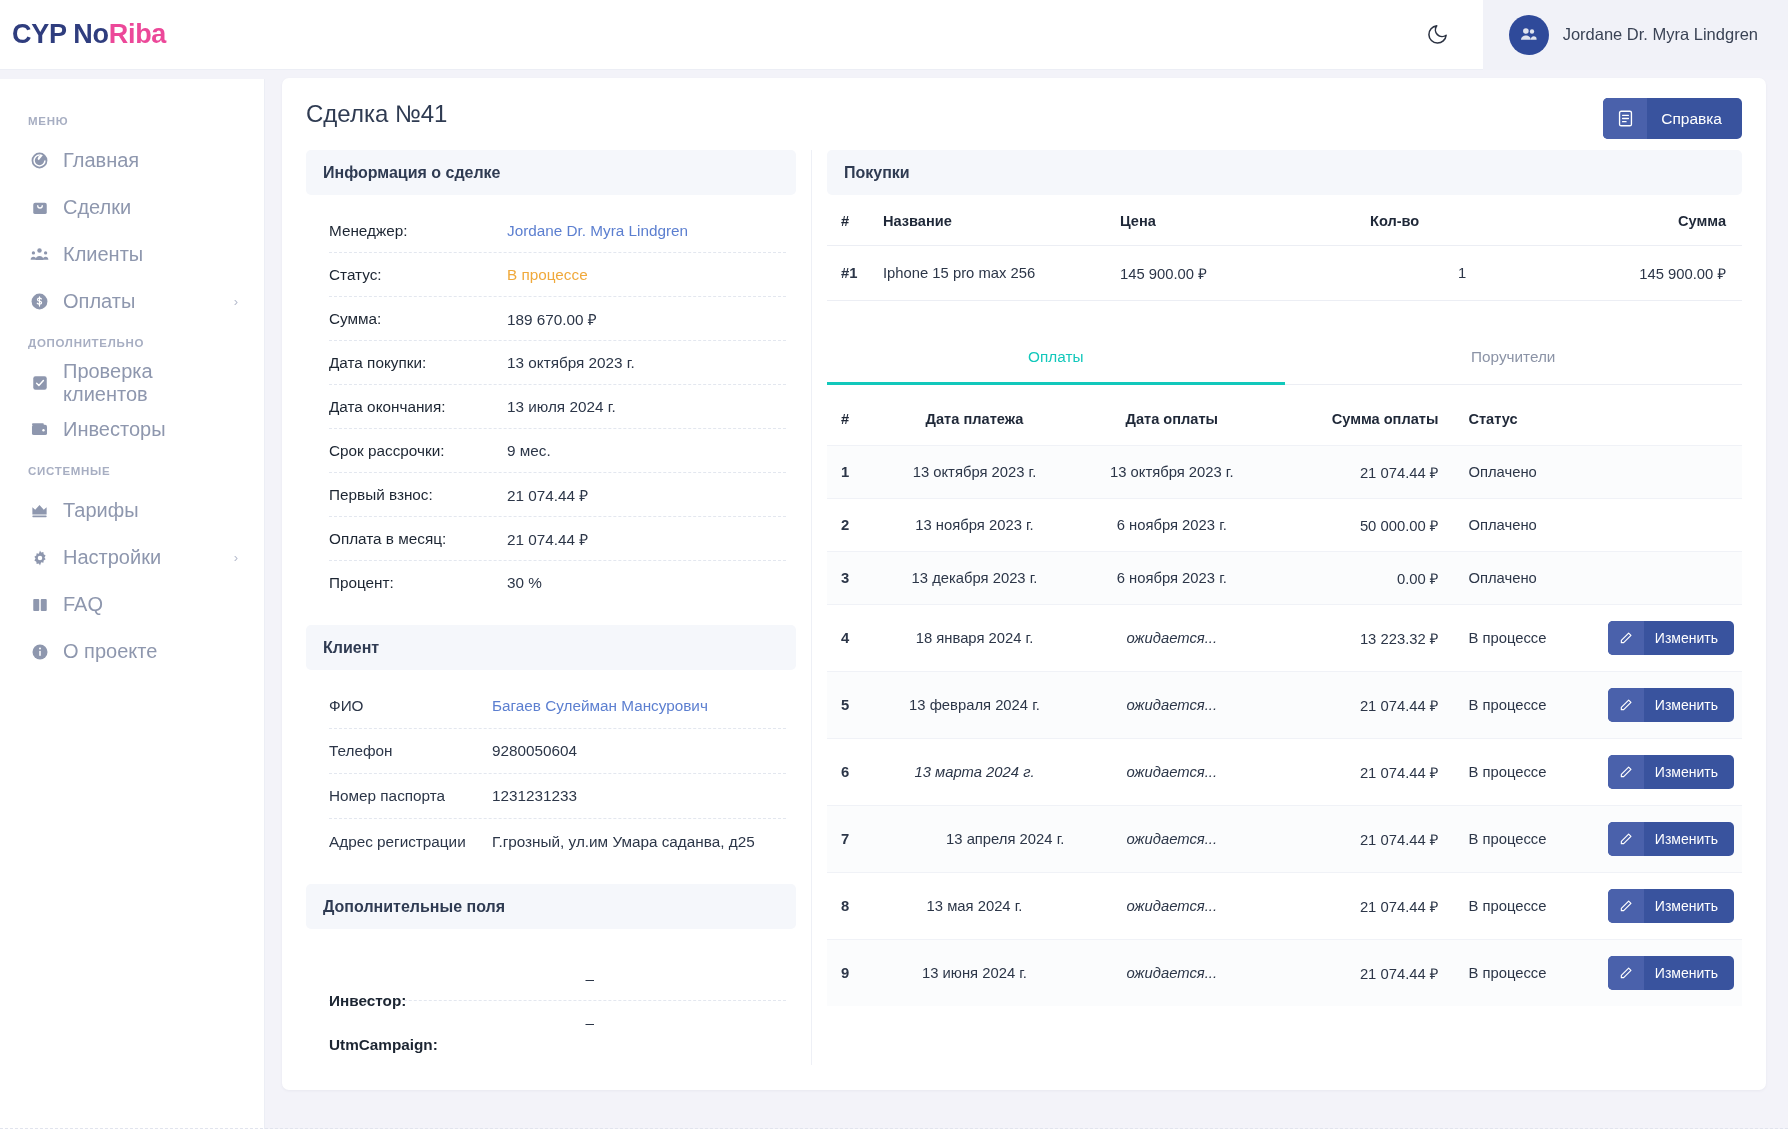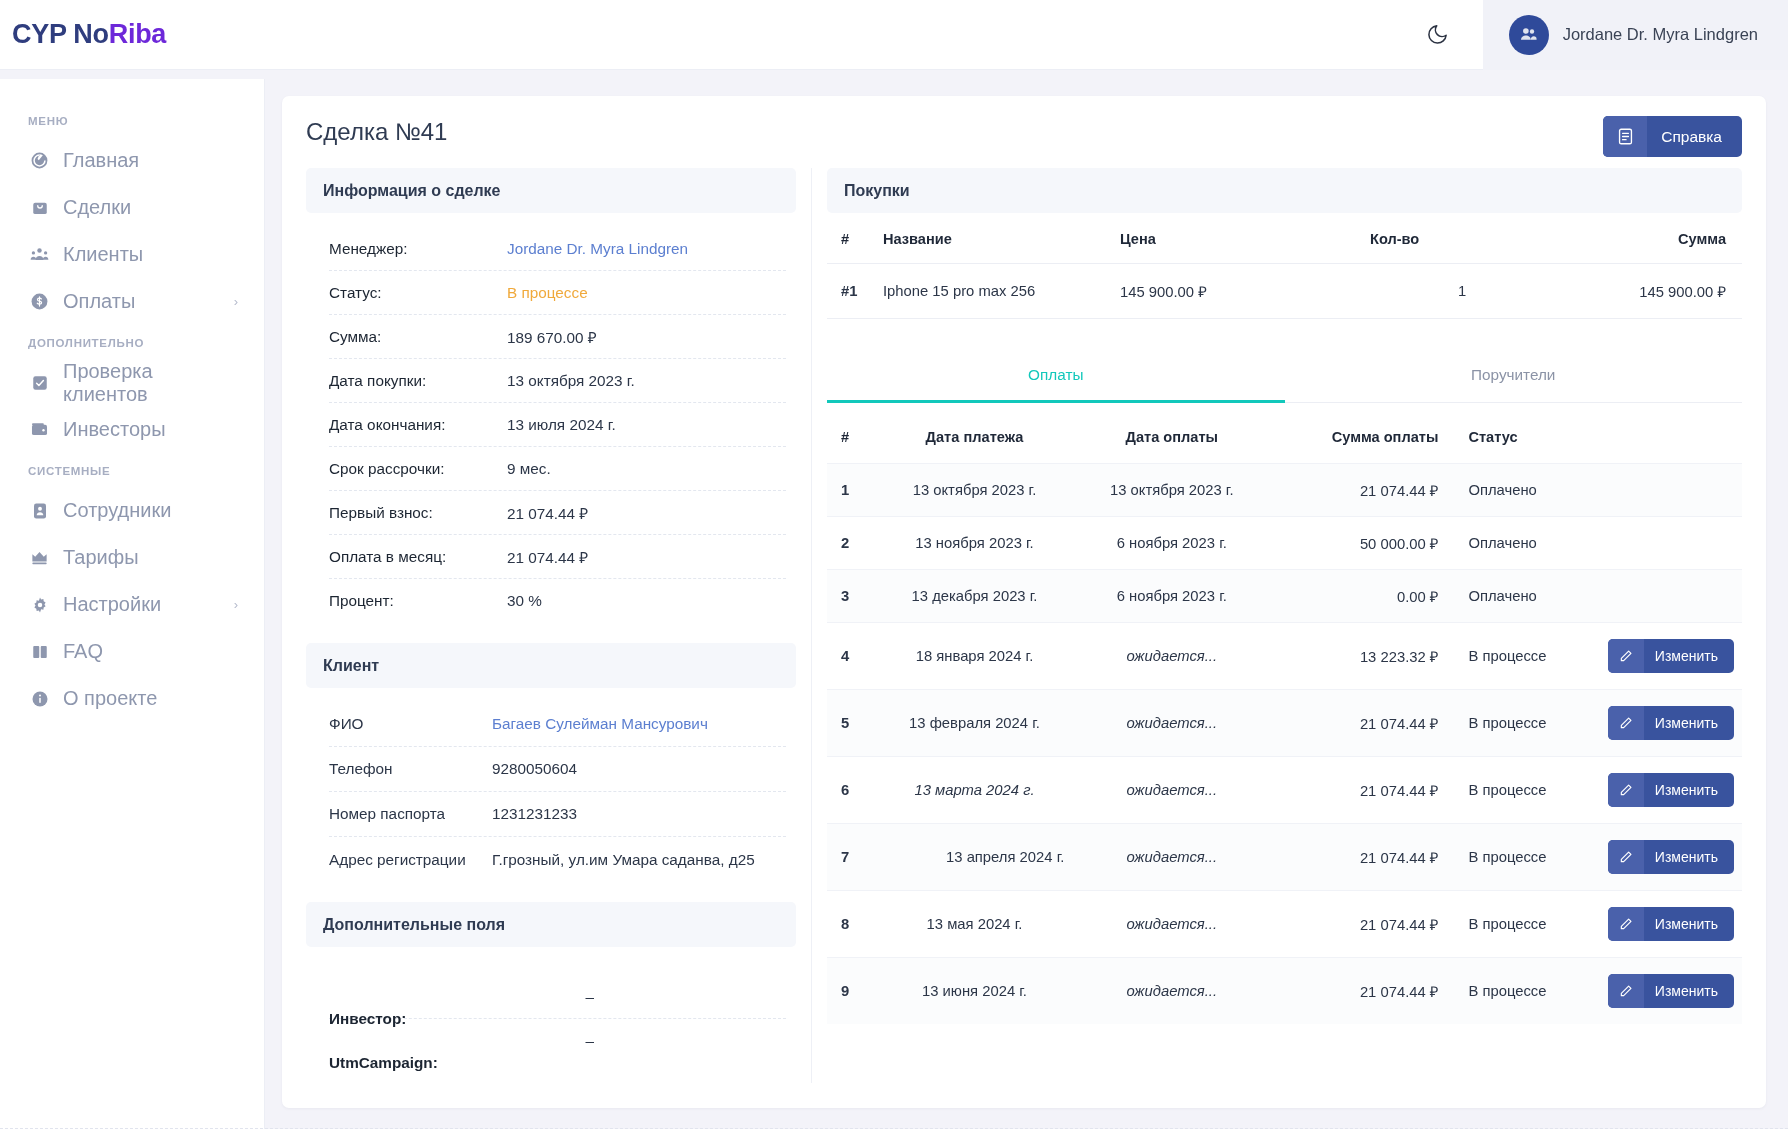--- a/index.html
+++ b/index.html
@@ -10,21 +10,21 @@
     overflow: hidden;
   }
   
   .topbar {
     position: absolute; top: 0; left: 0; width: 1788px; height: 70px;
     background: #ffffff; display: flex; align-items: center;
     border-bottom: 1px solid #eceef5;
   }
   .logo { margin-left: 12px; font-size: 27px; font-weight: 700; letter-spacing: -0.3px; }
   .logo .a { color: #2f3d7e; }
-  .logo .b { color: #6d28d9; }
+  .logo .b { color: #ec4899; }
   .topbar-right { margin-left: auto; display: flex; align-items: center; height: 70px; }
   .moon-btn {
     width: 46px; height: 46px; display: flex; align-items: center; justify-content: center;
     margin-right: 22px; cursor: pointer;
   }
   .user-chip {
     display: flex; align-items: center; gap: 14px;
     background: #f1f2f8; height: 70px; padding: 0 30px 0 26px;
   }
   .avatar {
@@ -46,21 +46,21 @@
   .nav-item {
     display: flex; align-items: center; gap: 14px;
     height: 47px; padding: 0 26px 0 30px; cursor: pointer; position: relative;
   }
   .nav-label { font-size: 20px; color: #8e97ae; }
   .nav-ico { width: 19px; height: 19px; flex: 0 0 19px; display: flex; align-items: center; justify-content: center; }
   .nav-chev { margin-left: auto; color: #b6bccd; font-size: 13px; }
 
   
   .main {
-    position: absolute; top: 79px; left: 265px;
+    position: absolute; top: 61px; left: 265px;
     width: 1523px; height: 1050px; padding: 17px 22px 16px 17px;
   }
   .page-card {
     background: #fff; border-radius: 7px; width: 1484px; height: 1012px;
     box-shadow: 0 1px 3px rgba(30,40,80,0.05);
     padding: 22px 24px 0 24px; position: relative;
   }
   .page-title { font-size: 24px; color: #2f3b52; font-weight: 400; }
   .help-btn {
     position: absolute; top: 20px; right: 24px;
@@ -245,30 +245,20 @@
           <rect x="2.5" y="6" width="19" height="13" rx="2.4"></rect>
           <circle cx="17" cy="13" r="1.5" fill="#fff"></circle>
           <rect x="2.5" y="4" width="15" height="2.6" rx="1.3"></rect>
         </svg>
     </span>
     <span class="nav-label">Инвесторы</span>
   </div>
 
   <div class="nav-group-title">СИСТЕМНЫЕ</div>
 
-  <div class="nav-item">
-    <span class="nav-ico">
-      <svg width="18" height="18" viewBox="0 0 24 24" fill="#8e97ae">
-          <rect x="4" y="2" width="16" height="20" rx="3"></rect>
-          <circle cx="12" cy="9" r="2.6" fill="#fff"></circle>
-          <path d="M7.6 17.6c0-2.4 2-3.8 4.4-3.8s4.4 1.4 4.4 3.8z" fill="#fff"></path>
-        </svg>
-    </span>
-    <span class="nav-label">Сотрудники</span>
-  </div>
 
   <div class="nav-item">
     <span class="nav-ico">
       <svg width="19" height="19" viewBox="0 0 24 24" fill="#8e97ae">
           <path d="M3 8l3.6 3L12 5l5.4 6L21 8v9H3z"></path>
           <rect x="3" y="18.2" width="18" height="2.2" rx="0.8"></rect>
         </svg>
     </span>
     <span class="nav-label">Тарифы</span>
   </div>

